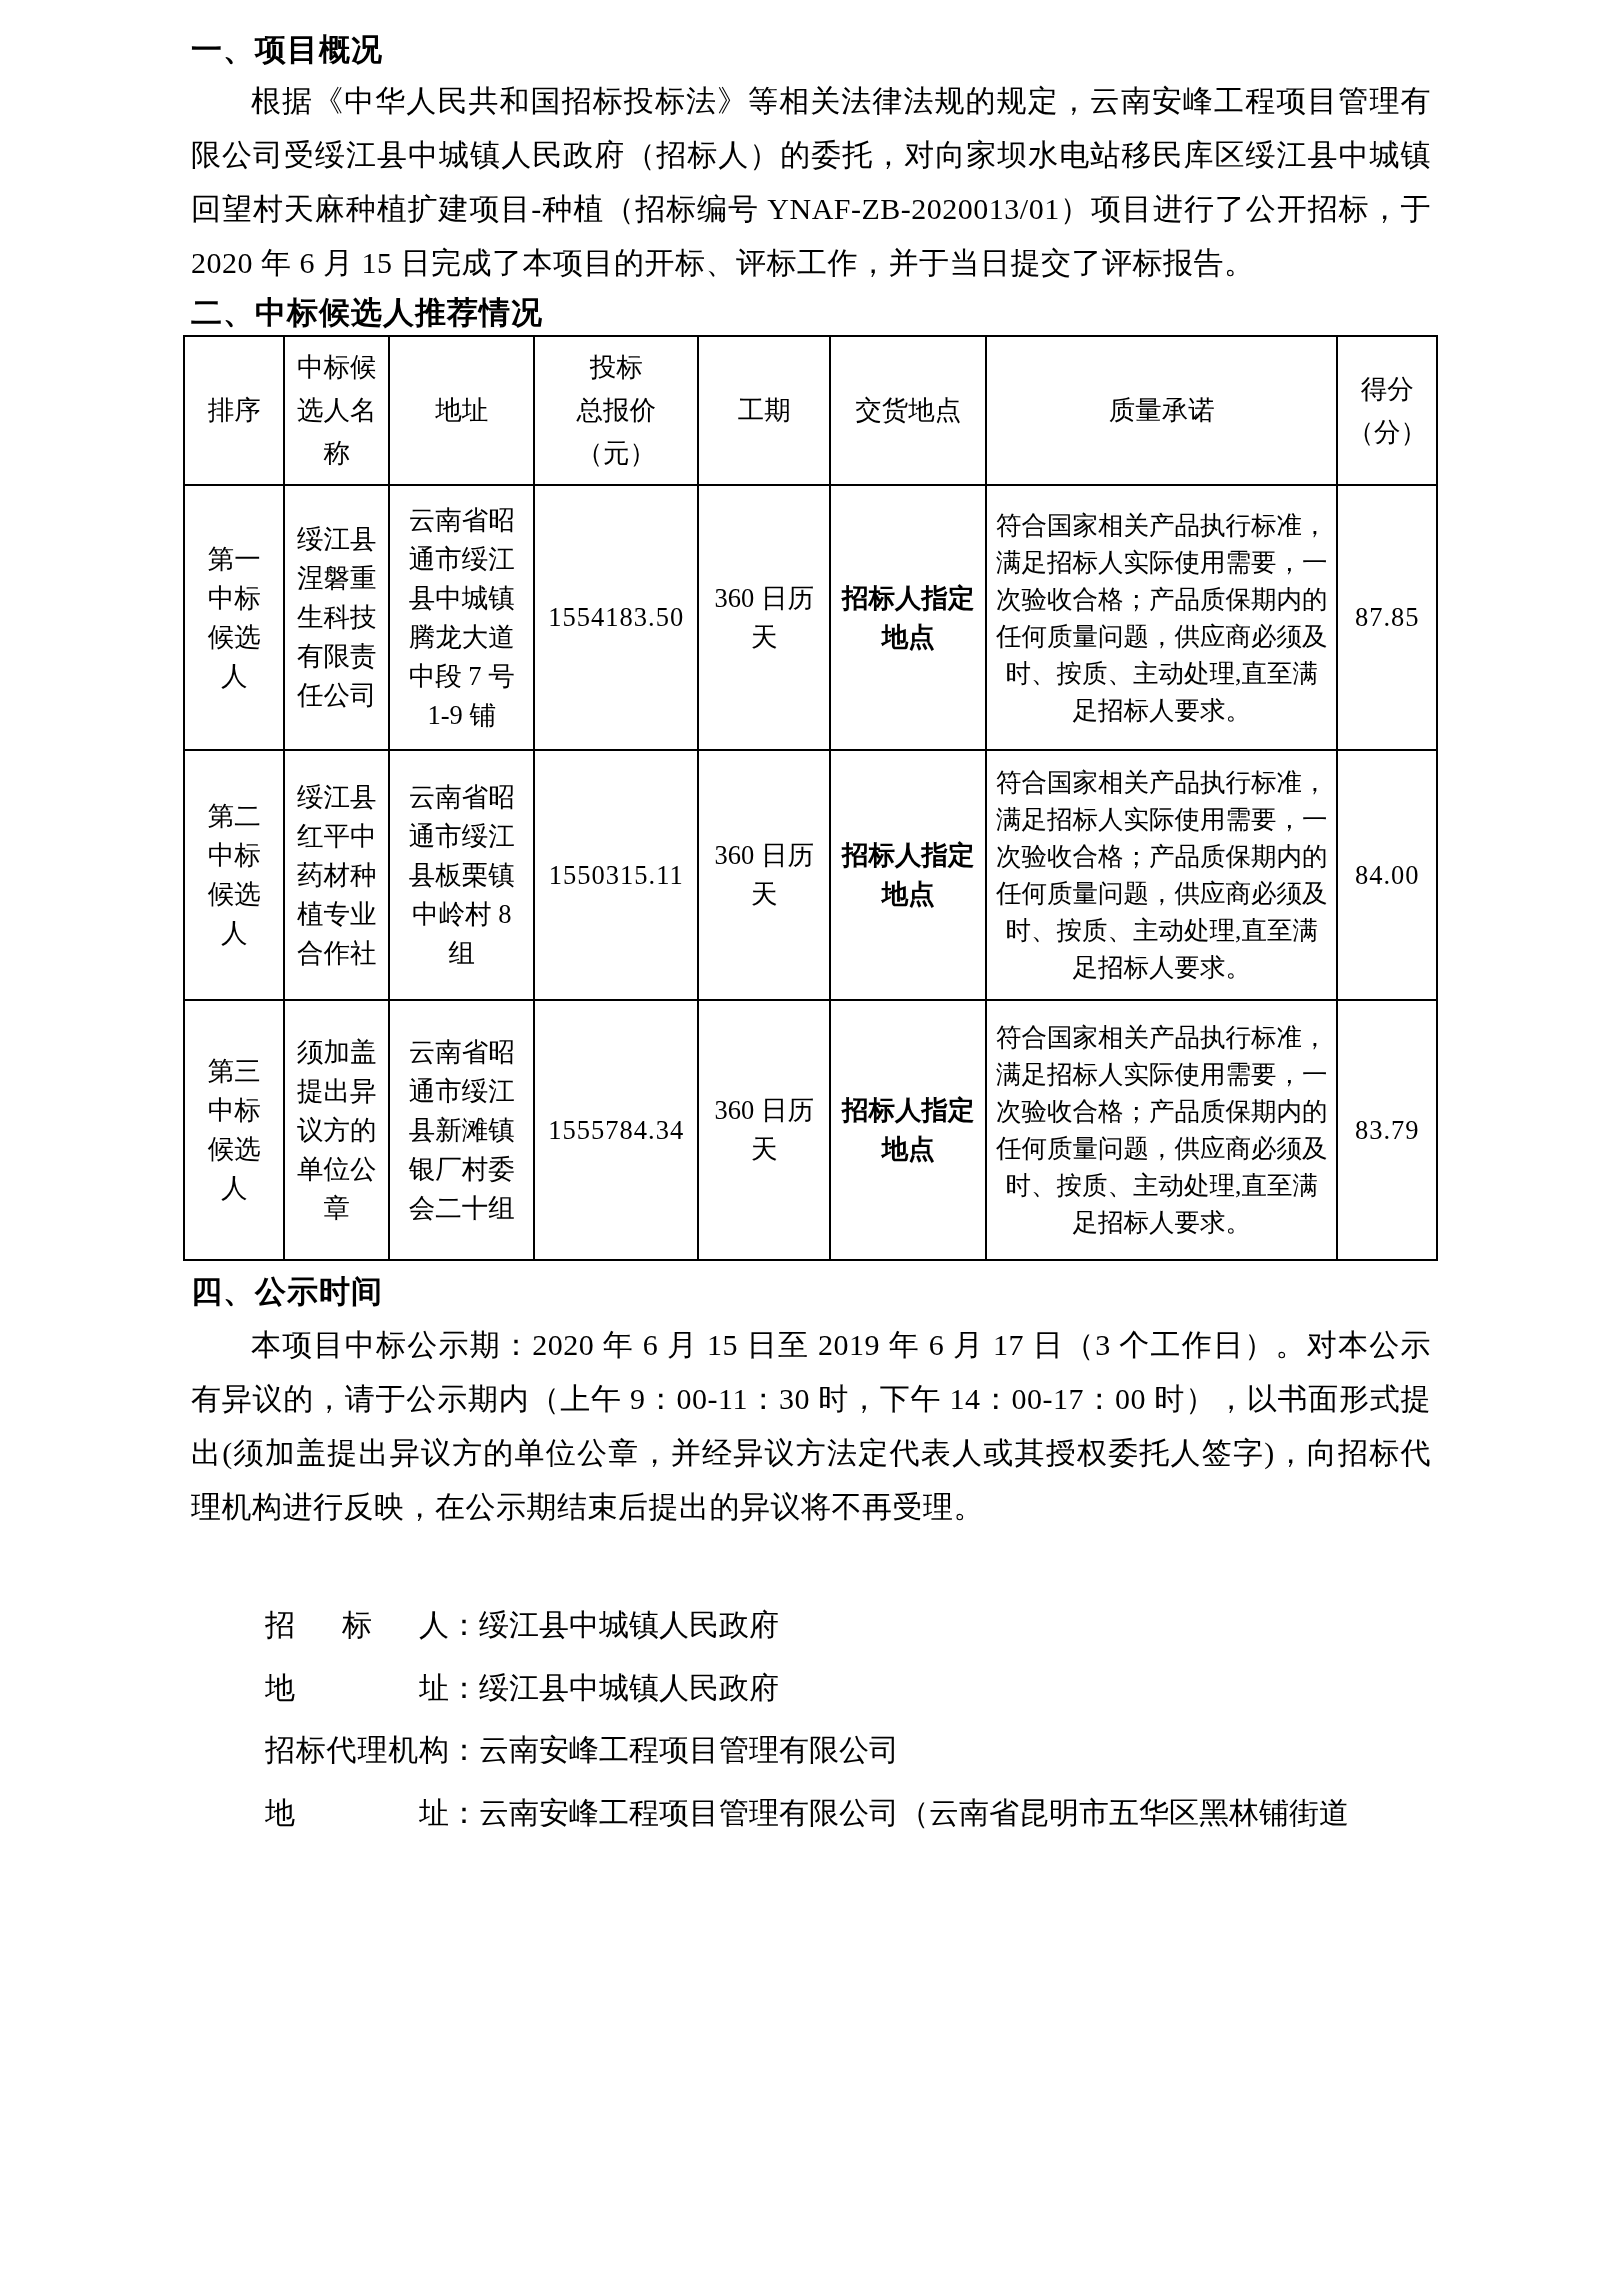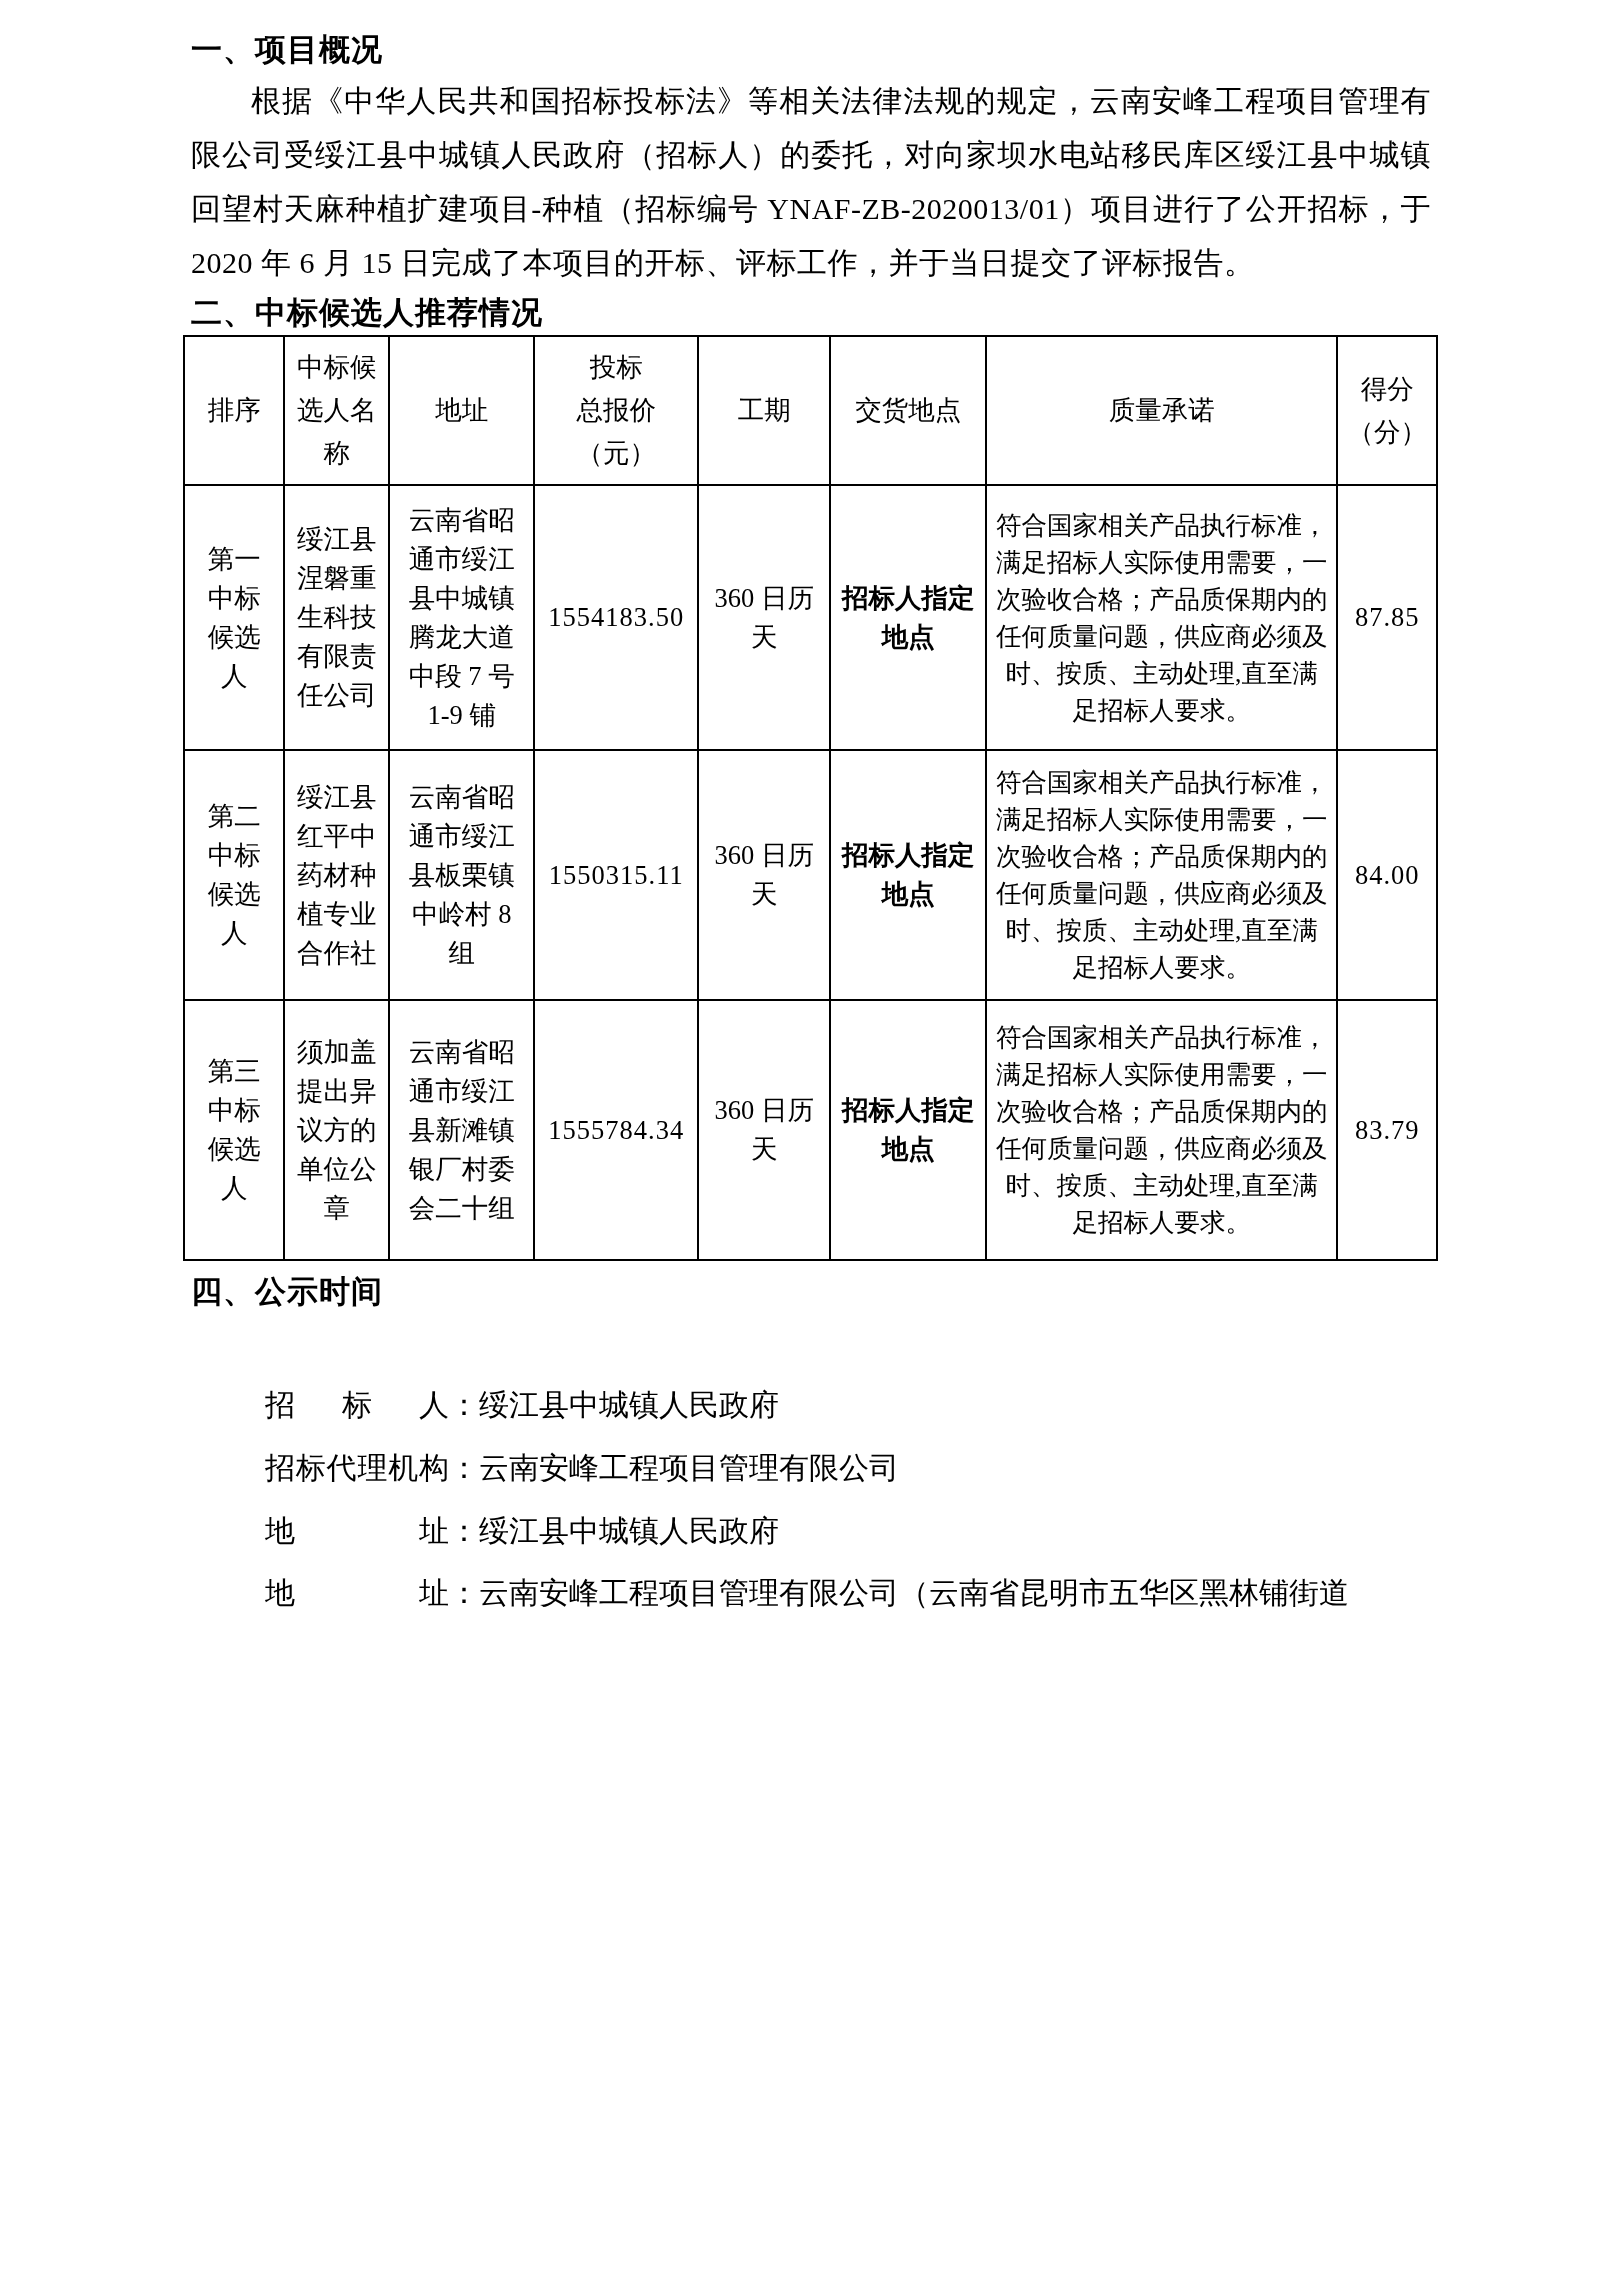--- a/index.html
+++ b/index.html
@@ -169,30 +169,31 @@
         <td class="cell-duration">360 日历天</td>
         <td class="cell-delivery">招标人指定地点</td>
         <td class="cell-quality">符合国家相关产品执行标准，满足招标人实际使用需要，一次验收合格；产品质保期内的任何质量问题，供应商必须及时、按质、主动处理,直至满足招标人要求。</td>
         <td class="cell-score">83.79</td>
       </tr>
     </tbody>
   </table>
 
 
   <h2 class="sec-heading mt8">四、公示时间</h2>
+  <p class="body-par mt4">本项目中标公示期：2020 年 6 月 15 日至 2019 年 6 月 17 日（3 个工作日）。对本公示有异议的，请于公示期内（上午 9：00-11：30 时，下午 14：00-17：00 时），以书面形式提出(须加盖提出异议方的单位公章，并经异议方法定代表人或其授权委托人签字)，向招标代理机构进行反映，在公示期结束后提出的异议将不再受理。</p>
 
   <div class="contacts">
     <div class="contact-row">
       <span class="contact-label">招标人</span><span>：</span><span>绥江县中城镇人民政府</span>
     </div>
     <div class="contact-row">
-      <span class="contact-label">招标代理机构</span><span>：</span><span>云南安峰工程项目管理有限公司</span>
+      <span class="contact-label">地址</span><span>：</span><span>绥江县中城镇人民政府</span>
     </div>
     <div class="contact-row">
-      <span class="contact-label">地址</span><span>：</span><span>绥江县中城镇人民政府</span>
+      <span class="contact-label">招标代理机构</span><span>：</span><span>云南安峰工程项目管理有限公司</span>
     </div>
     <div class="contact-row">
       <span class="contact-label">地址</span><span>：</span><span>云南安峰工程项目管理有限公司（云南省昆明市五华区黑林铺街道</span>
     </div>
   </div>
 
 </div>
 
 
 </body></html>

